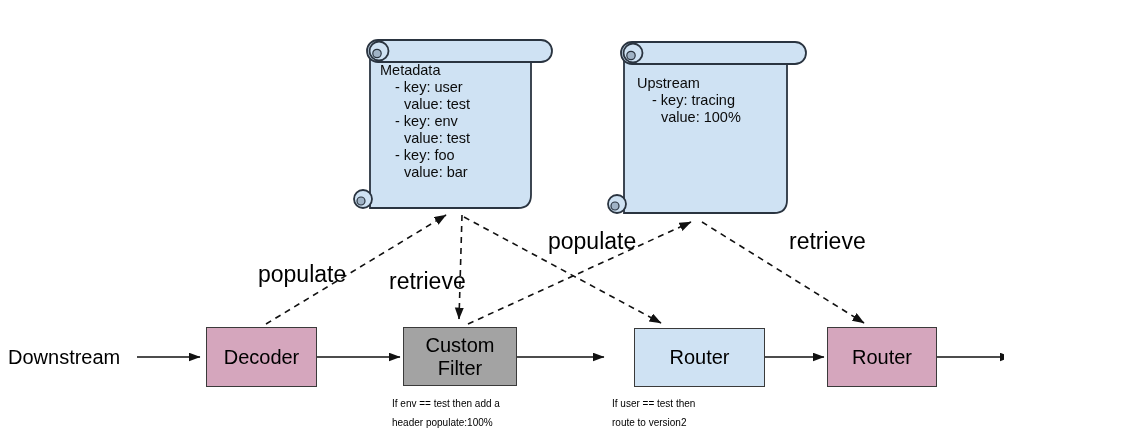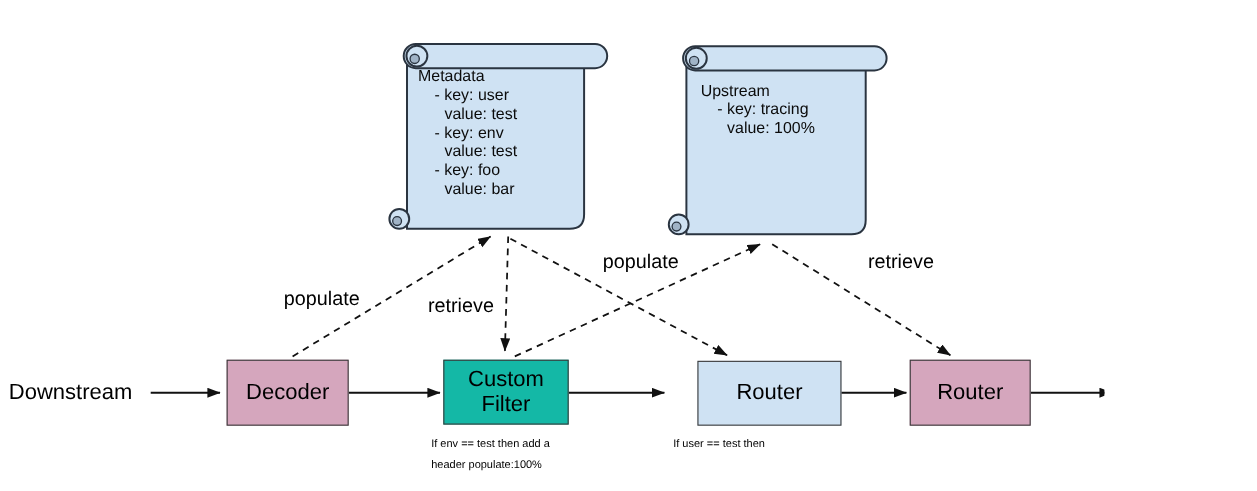--- a/index.html
+++ b/index.html
@@ -19,21 +19,21 @@
   .node{
     position:absolute;box-sizing:border-box;
     border:1.5px solid #3a3a3a;
     display:flex;align-items:center;justify-content:center;
     text-align:center;font-size:20px;line-height:23px;
   }
   .node.pink{background:#d5a6bd;text-align:center;}
   .node.green{background:#b6d7a8;}
   .node.blue{background:#cfe2f3;}
   .endpoint{position:absolute;font-size:20px;white-space:nowrap;}
-  .edge-label{position:absolute;font-size:18px;white-space:nowrap;}
+  .edge-label{position:absolute;font-size:23px;white-space:nowrap;}
   .note{position:absolute;font-size:10px;line-height:19px;white-space:nowrap;}
   .scroll-text{position:absolute;font-size:14.5px;line-height:17px;white-space:nowrap;color:#0b0b0b;}
   .scroll-text .ind1{padding-left:15px;}
   .scroll-text .ind2{padding-left:24px;}
 </style>
 </head>
 <body>
 
 <div class="canvas">
 
@@ -95,31 +95,32 @@
   <div class="edge-label" style="left:389px;top:268px;">retrieve</div>
   <div class="edge-label" style="left:548px;top:228px;">populate</div>
   <div class="edge-label" style="left:789px;top:228px;">retrieve</div>
 
   <div class="endpoint" style="left:8px;top:346px;">Downstream</div>
   <div class="endpoint" style="left:1032px;top:346px;">Upstream</div>
 
   <div class="node pink" style="left: 206px; top: 327px; width: 111px; height: 60px; background-color: rgb(213, 166, 189);">
     <span>Decoder</span>
   </div>
-  <div class="node green" style="left: 403px; top: 327px; width: 114px; height: 59px; background-color: #14b8a6;">
+  <div class="node green" style="left: 403px; top: 327px; width: 114px; height: 59px; background-color: #a3a3a3;">
     <span>Custom Filter</span>
   </div>
   <div class="node blue" style="left: 634px; top: 328px; width: 131px; height: 59px; background-color: rgb(207, 226, 243);">
     <span>Router</span>
   </div>
   <div class="node pink" style="left: 827px; top: 327px; width: 110px; height: 60px; background-color: rgb(213, 166, 189);">
     <span>Router</span>
   </div>
 
   <div class="note" style="left:392px;top:394px;">
     <div>If env == test then add a</div>
     <div>header populate:100%</div>
   </div>
   <div class="note" style="left:612px;top:394px;">
     <div>If user == test then</div>
+    <div>route to version2</div>
   </div>
 
 </div>
 
 </body></html>

